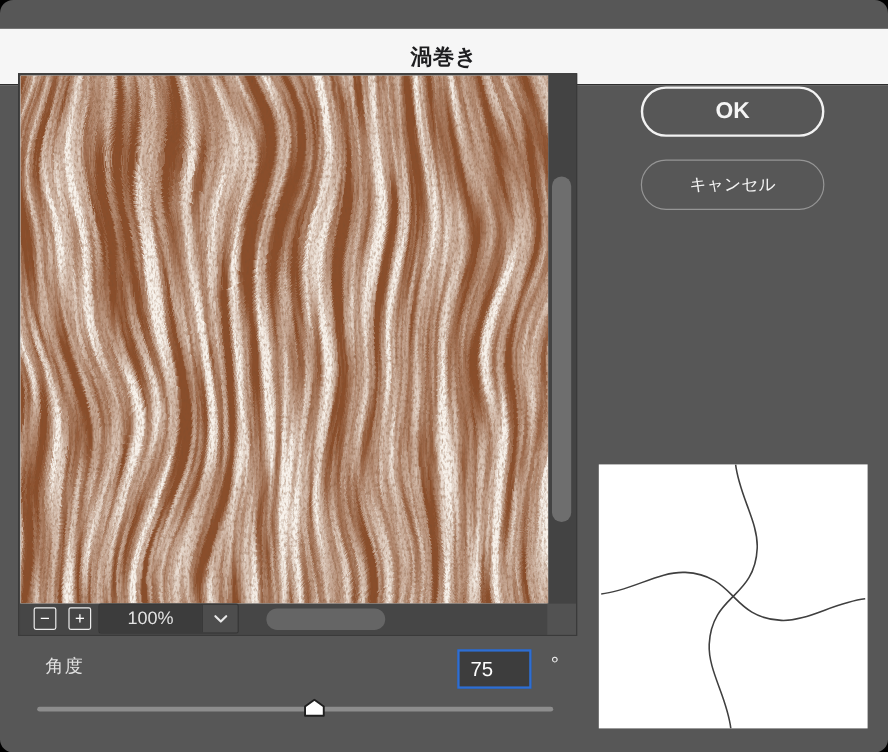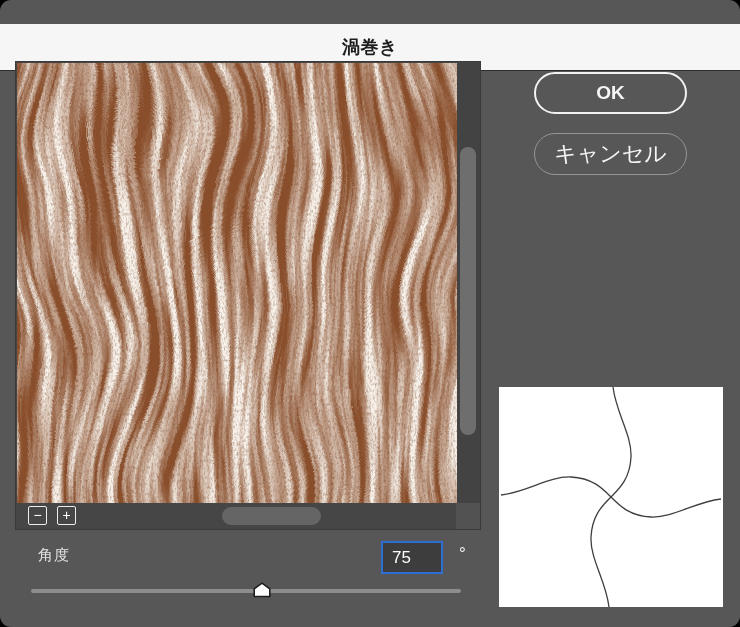--- a/index.html
+++ b/index.html
@@ -27,21 +27,21 @@
     align-items:center;justify-content:center;}
   .combo .chev{flex:1;background:#4d4d4d;display:flex;align-items:center;justify-content:center;
     border-left:1px solid #353535;}
   .hscroll{position:absolute;left:188px;top:0;width:251px;height:26px;}
   .hthumb{position:absolute;left:17px;top:4px;width:99px;height:18px;background:#656565;border-radius:9px;}
   .corner{position:absolute;left:440px;top:441px;width:24px;height:26px;background:#525252;}
   
   .btn{position:absolute;left:534px;width:153px;height:42px;border-radius:21px;background:transparent;
     color:#f5f5f5;display:flex;align-items:center;justify-content:center;cursor:pointer;text-align:center;}
   .btn.ok{top:72px;border:2px solid #f2f2f2;font-size:19px;font-weight:700;}
-  .btn.cancel{top:133px;border:1.5px solid #959595;font-size:22px;font-weight:400;}
+  .btn.cancel{top:133px;border:1.5px solid #959595;font-size:14px;font-weight:400;}
   
   .diagram{position:absolute;left:499px;top:387px;width:224px;height:220px;background:#ffffff;}
   
   .angle-label{position:absolute;left:38px;top:546px;font-size:15px;color:#e2e2e2;letter-spacing:1px;text-align:center;}
   .angle-input{position:absolute;left:381px;top:541px;width:62px;height:33px;box-sizing:border-box;
     background:#3d3d3d;border:2px solid #2e6ed3;color:#fff;font-size:17px;padding:0 0 0 9px;
     font-family:"Liberation Sans","DejaVu Sans",sans-serif;outline:none;}
   .degree{position:absolute;left:459px;top:544px;font-size:17px;color:#f0f0f0;}
   
   .slider{position:absolute;left:31px;top:580px;width:430px;height:22px;cursor:pointer;}
@@ -85,20 +85,28 @@
       </svg>
     </div>
 
     <div class="vscroll">
       <div class="vthumb"></div>
     </div>
 
     <div class="ctrlrow">
       <button class="zbtn minus">−</button>
       <button class="zbtn plus">+</button>
+      <div class="combo">
+        <span class="lvl">100%</span>
+        <span class="chev">
+          <svg width="12" height="8" viewBox="0 0 12 8">
+            <path d="M1.5 1.5 L6 6 L10.5 1.5" fill="none" stroke="#e8e8e8" stroke-width="1.8" stroke-linecap="round" stroke-linejoin="round"></path>
+          </svg>
+        </span>
+      </div>
       <div class="hscroll">
         <div class="hthumb"></div>
       </div>
     </div>
     <div class="corner"></div>
   </div>
 
   <button class="btn ok">OK</button>
   <button class="btn cancel">キャンセル</button>
 

